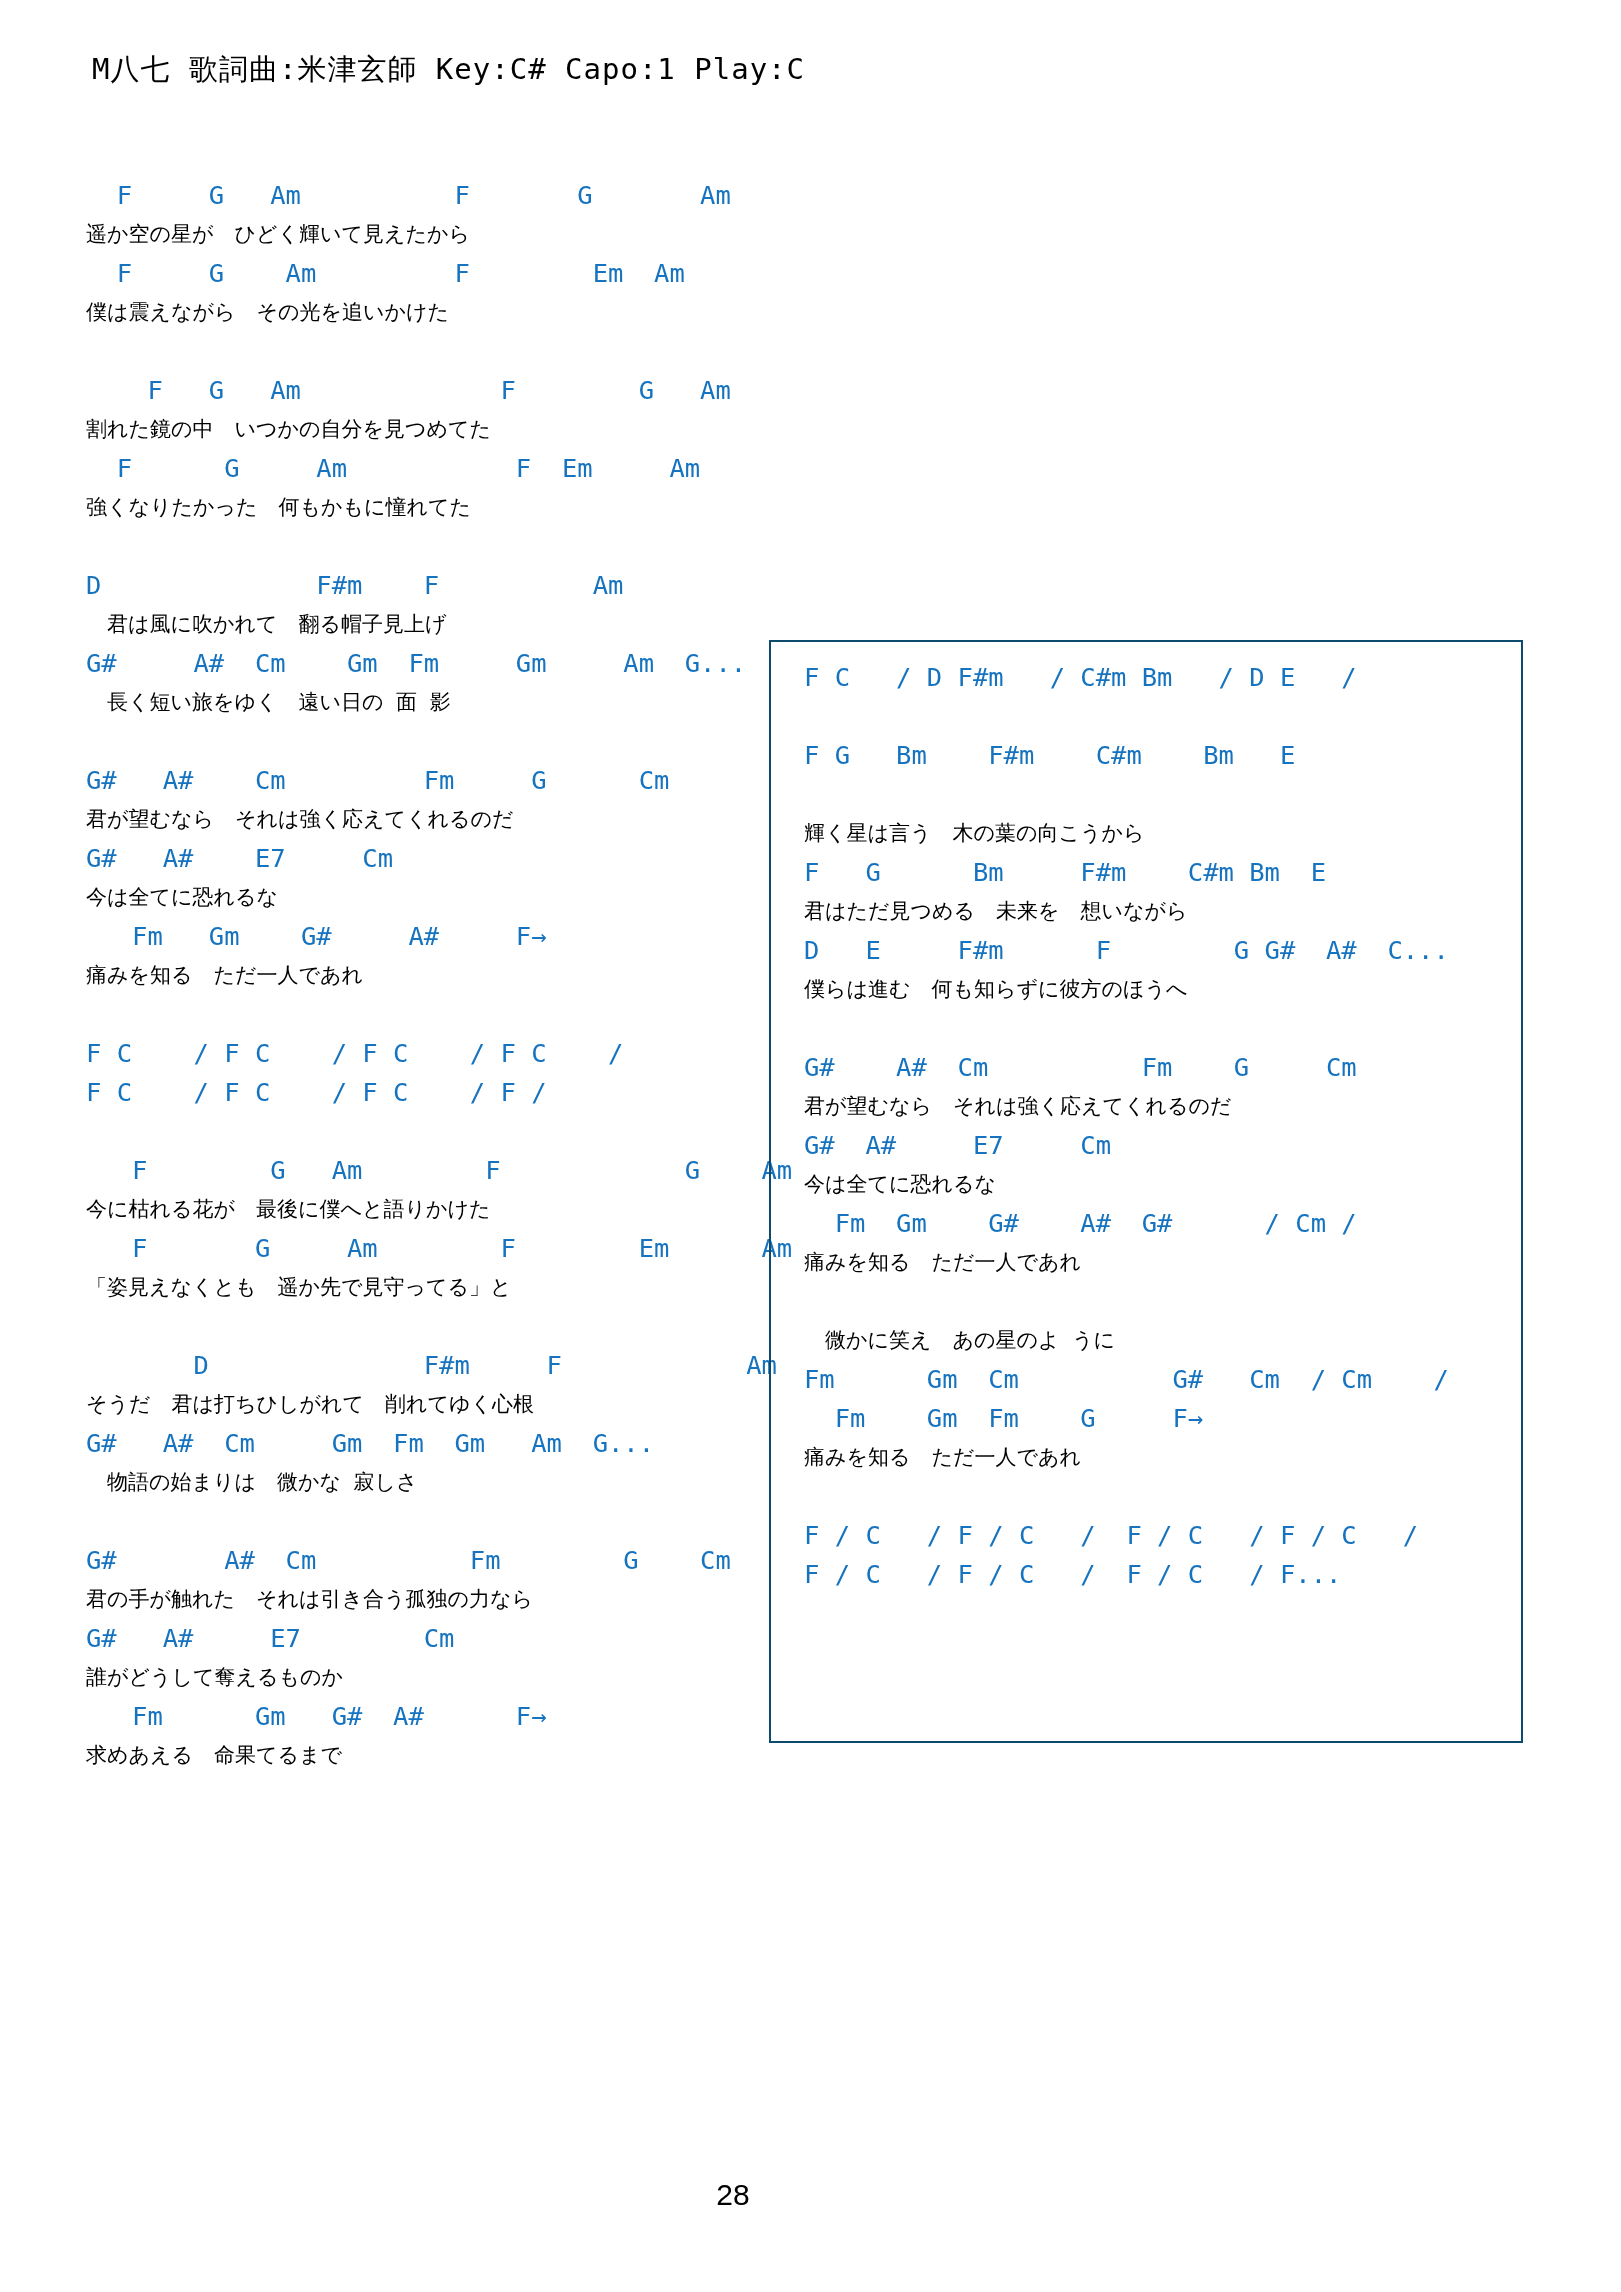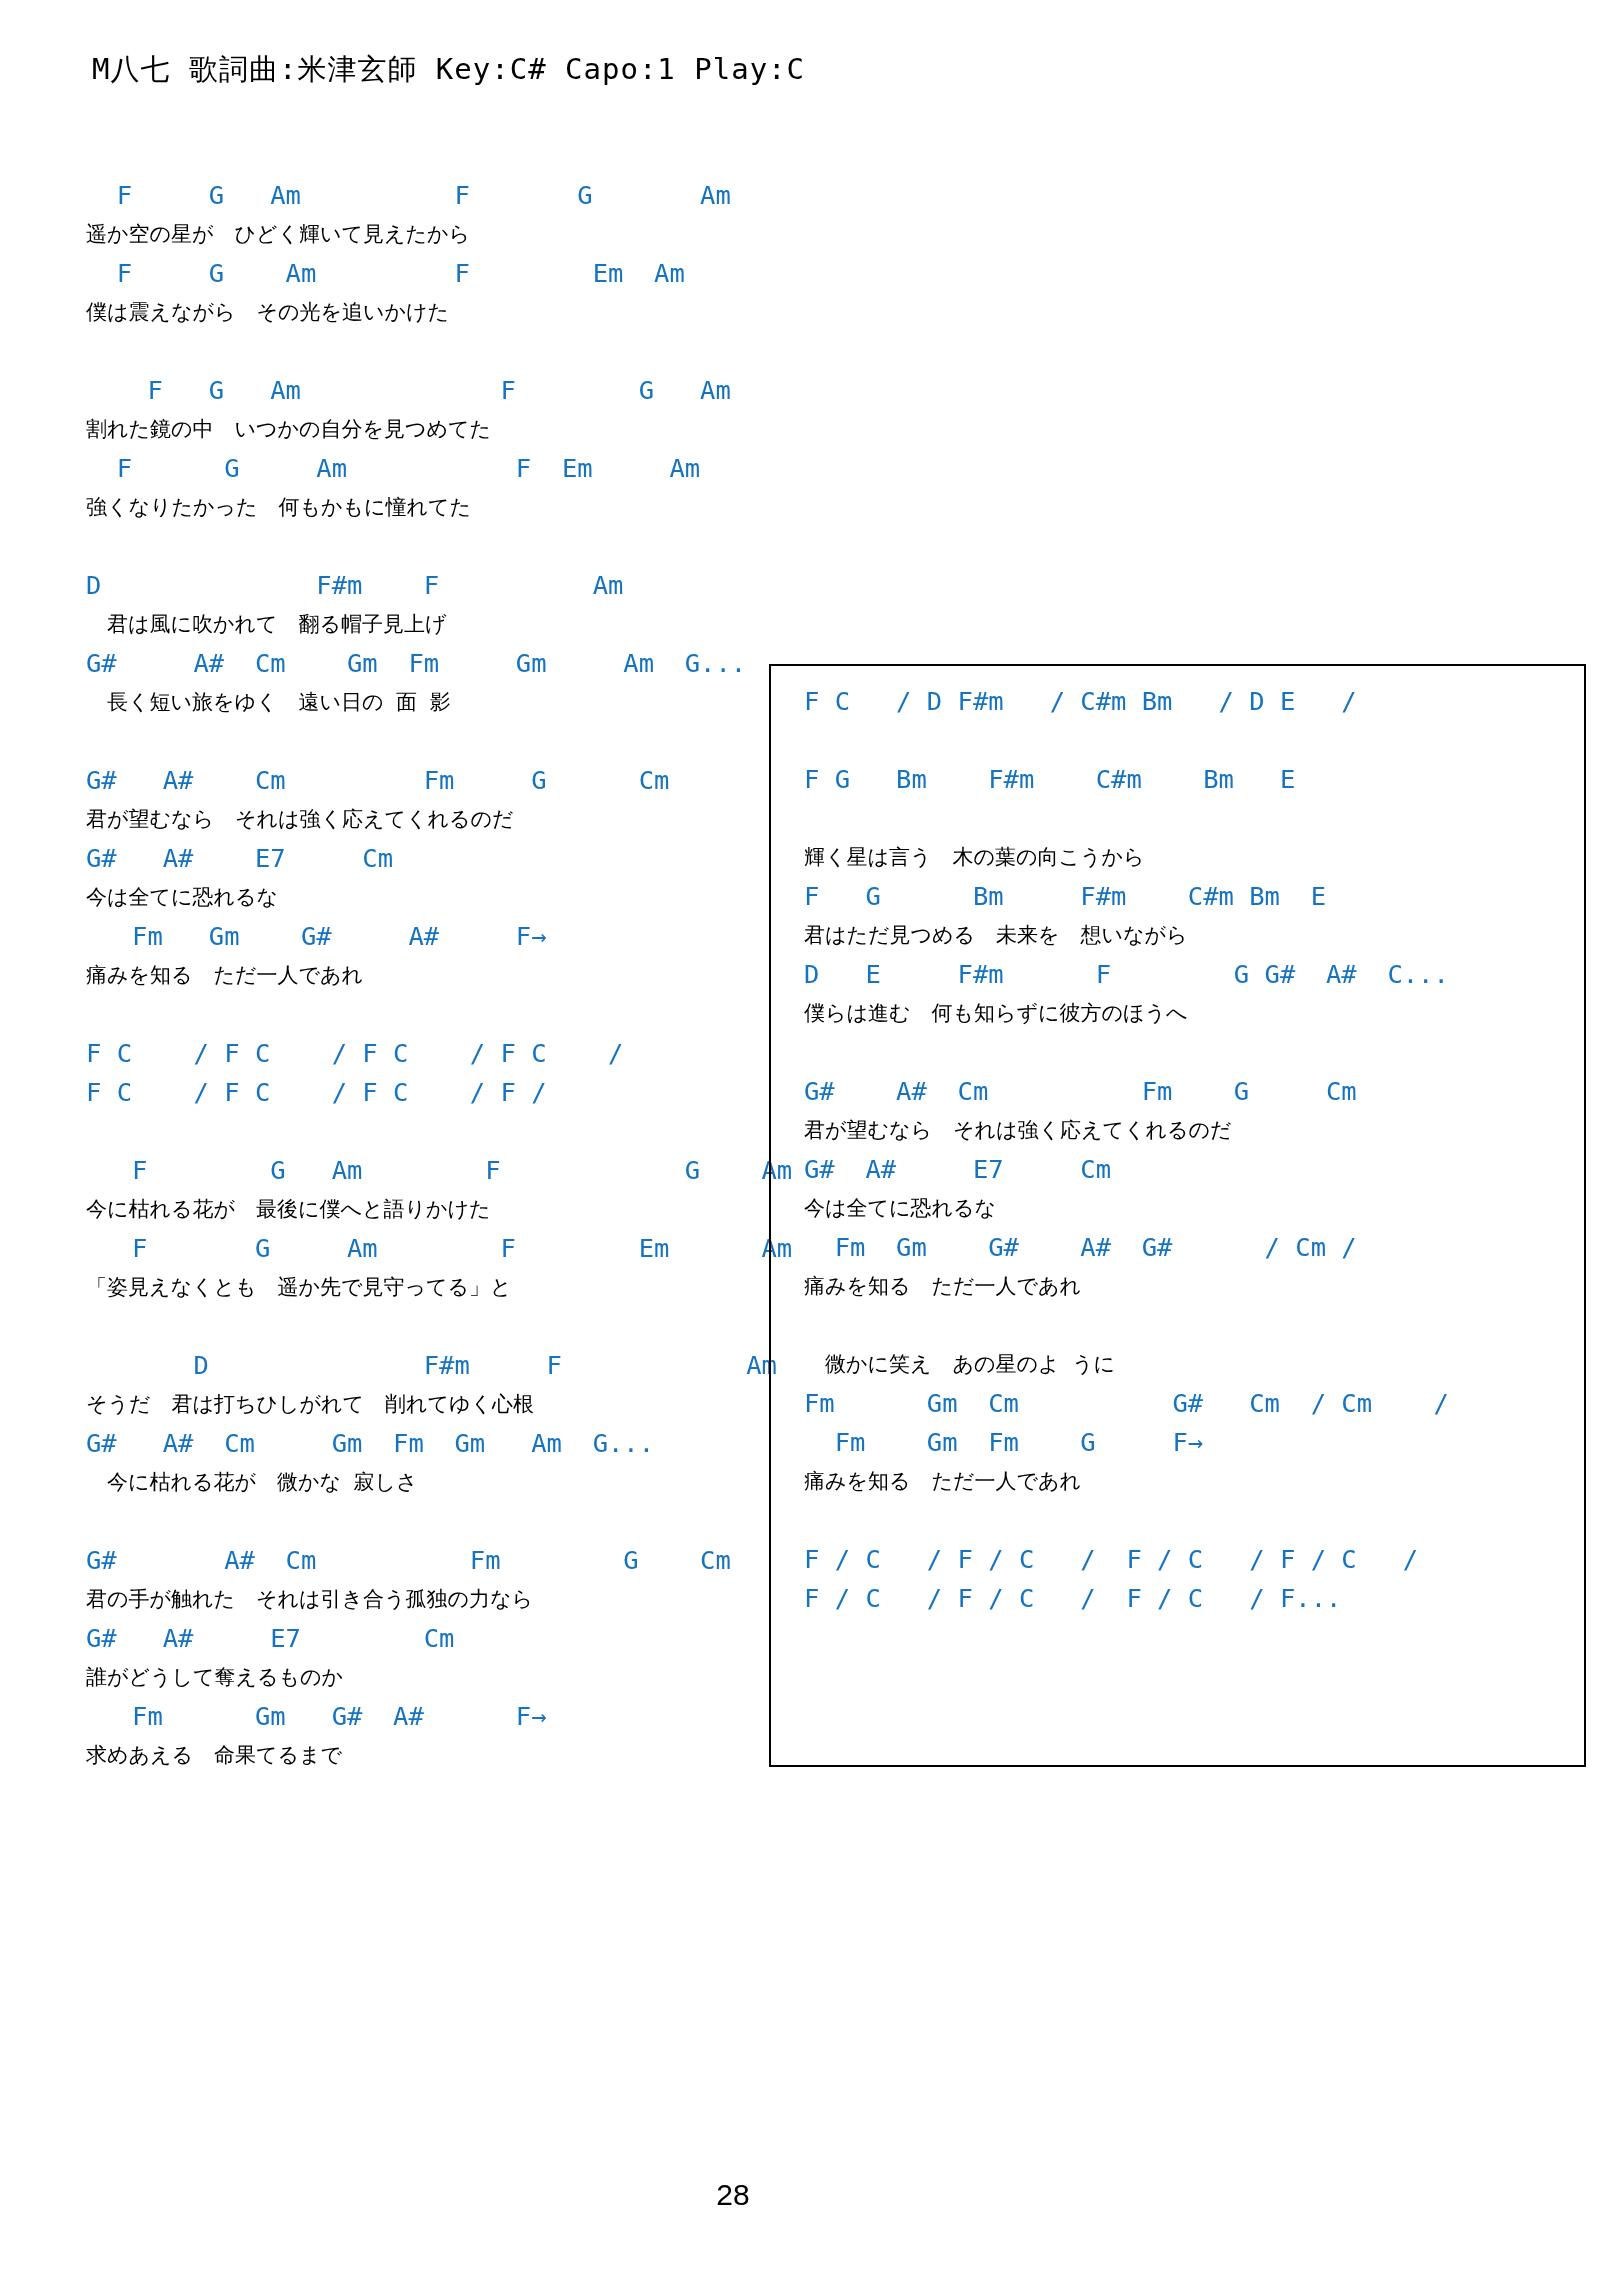--- a/index.html
+++ b/index.html
@@ -25,24 +25,24 @@
   }
   .left-col {
     position: absolute;
     left: 86px;
     top: 176px;
     width: 686px;
   }
   .right-box {
     position: absolute;
     left: 769px;
-    top: 664px;
-    width: 817px;
+    top: 640px;
+    width: 754px;
     height: 1103px;
-    border: 2px solid #000000;
+    border: 2px solid #0c4a6e;
     box-sizing: border-box;
     padding: 15.7px 0 0 33px;
     overflow: hidden;
   }
   .ln {
     height: 39px;
     line-height: 39px;
     white-space: pre;
     font-size: 25.5px;
   }
@@ -100,21 +100,21 @@
     <div class="ln chord">F C    / F C    / F C    / F /</div>
     <div class="ln blank">&nbsp;</div>
     <div class="ln chord">   F        G   Am        F            G    Am</div>
     <div class="ln lyric">今に枯れる花が　最後に僕へと語りかけた</div>
     <div class="ln chord">   F       G     Am        F        Em      Am</div>
     <div class="ln lyric">「姿見えなくとも　遥か先で見守ってる」と</div>
     <div class="ln blank">&nbsp;</div>
     <div class="ln chord">       D              F#m     F            Am</div>
     <div class="ln lyric">そうだ　君は打ちひしがれて　削れてゆく心根</div>
     <div class="ln chord">G#   A#  Cm     Gm  Fm  Gm   Am  G...</div>
-    <div class="ln lyric">　今に枯れる花が　微かな 寂しさ</div>
+    <div class="ln lyric">　物語の始まりは　微かな 寂しさ</div>
     <div class="ln blank">&nbsp;</div>
     <div class="ln chord">G#       A#  Cm          Fm        G    Cm</div>
     <div class="ln lyric">君の手が触れた　それは引き合う孤独の力なら</div>
     <div class="ln chord">G#   A#     E7        Cm</div>
     <div class="ln lyric">誰がどうして奪えるものか</div>
     <div class="ln chord">   Fm      Gm   G#  A#      F→</div>
     <div class="ln lyric">求めあえる　命果てるまで</div>
   </div>
 
 <div class="right-box">

